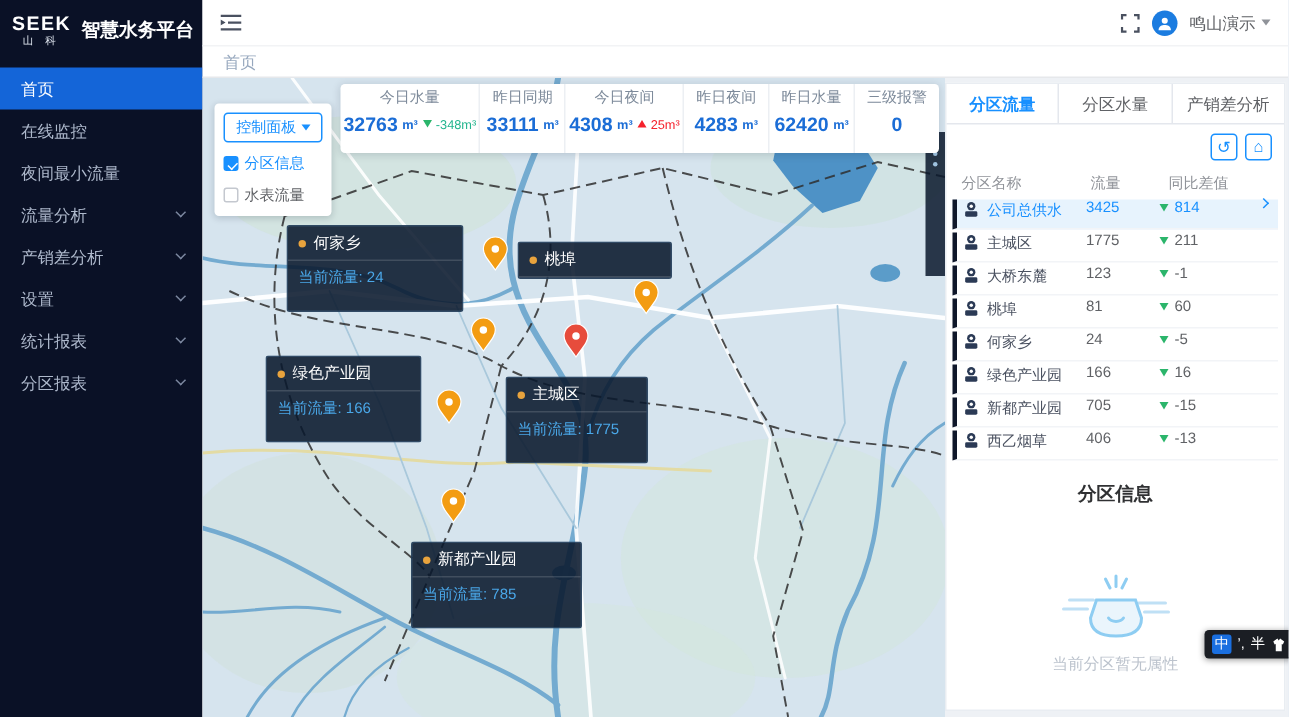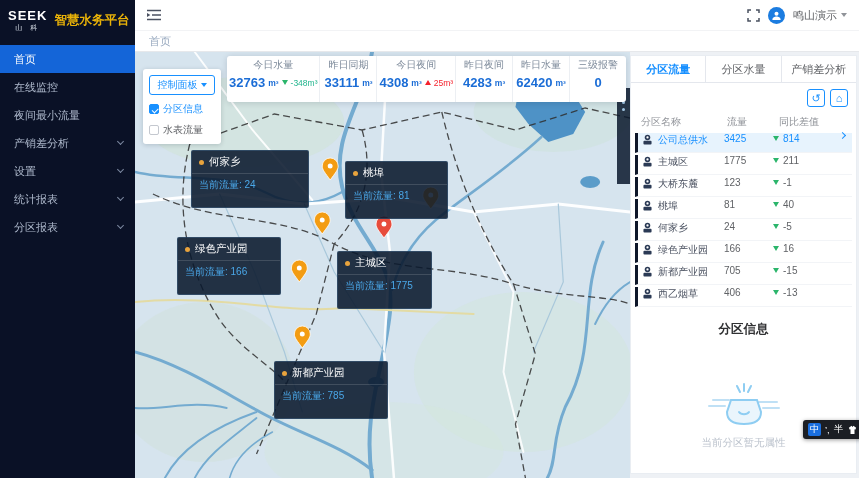--- a/index.html
+++ b/index.html
@@ -5,21 +5,21 @@
   * { margin:0; padding:0; box-sizing:border-box; }
   html,body { width:859px; height:478px; overflow:hidden; font-family:"Liberation Sans",sans-serif; background:#eef1f5; }
   body { display:flex; position:relative; }
 
   
   .sidebar { width:135px; background:#0a1126; color:#c3ccdb; flex-shrink:0; display:flex; flex-direction:column; }
   .logo { display:flex; align-items:center; gap:7px; padding:9px 8px 10px 8px; }
   .logo-mark { display:flex; flex-direction:column; align-items:center; line-height:1; }
   .logo-seek { font-size:13px; font-weight:bold; color:#fff; letter-spacing:1px; }
   .logo-sub { font-size:7px; color:#dfe6ef; letter-spacing:3px; margin-top:2px; }
-  .logo-title { font-size:12.5px; font-weight:bold; color:#eab308; white-space:nowrap; }
+  .logo-title { font-size:12.5px; font-weight:bold; color:#ffffff; white-space:nowrap; }
   .nav { margin-top:4px; }
   .nav-item { height:28px; display:flex; align-items:center; padding:0 12px 0 14px; font-size:11px; color:#aeb9cc; cursor:pointer; }
   .nav-item.active { background:#1465d8; color:#fff; }
   .nav-item .lbl { flex:1; }
   .chev { width:5px; height:5px; border-right:1px solid #7c88a0; border-bottom:1px solid #7c88a0; transform:rotate(45deg); margin-top:-3px; }
 
   
   .main { flex:1; display:flex; flex-direction:column; min-width:0; }
   .topbar { height:30px; background:#fff; display:flex; align-items:center; padding:0 12px; flex-shrink:0; }
   .topbar-right { margin-left:auto; display:flex; align-items:center; gap:8px; }
@@ -111,20 +111,24 @@
   </div>
   <nav class="nav">
     <div class="nav-item active">
         <span class="lbl">首页</span>
       </div>
     <div class="nav-item">
         <span class="lbl">在线监控</span>
       </div>
     <div class="nav-item">
         <span class="lbl">夜间最小流量</span>
+      </div>
+    <div class="nav-item">
+        <span class="lbl">流量分析</span>
+        <span class="chev"></span>
       </div>
     <div class="nav-item">
         <span class="lbl">产销差分析</span>
         <span class="chev"></span>
       </div>
     <div class="nav-item">
         <span class="lbl">设置</span>
         <span class="chev"></span>
       </div>
     <div class="nav-item">
@@ -322,21 +326,20 @@
             <span class="tip-dot"></span>
             <span>何家乡</span>
           </div>
         <div class="tip-body"><span>当前流量:</span> <span>24</span></div>
       </div>
       <div class="tip" style="left:210px;top:109px;width:103px">
         <div class="tip-head">
             <span class="tip-dot"></span>
             <span>桃埠</span>
           </div>
-        <div class="tip-body"><span>当前流量:</span> <span>81</span></div>
       </div>
       <div class="tip" style="left:42px;top:185px;width:104px">
         <div class="tip-head">
             <span class="tip-dot"></span>
             <span>绿色产业园</span>
           </div>
         <div class="tip-body"><span>当前流量:</span> <span>166</span></div>
       </div>
       <div class="tip" style="left:202px;top:199px;width:95px">
         <div class="tip-head">
@@ -432,21 +435,21 @@
         <div class="row">
           <svg class="zone-ic" viewBox="0 0 16 16">
               <circle cx="8" cy="5.5" r="3.4" fill="#2b3a55"></circle>
               <rect x="3" y="9.6" width="10" height="4.6" rx="1.2" fill="#2b3a55"></rect>
               <circle cx="8" cy="5.5" r="1.4" fill="#fff"></circle>
             </svg>
           <span class="r-name">桃埠</span>
           <span class="r-value">81</span>
           <span class="r-diff">
               <span class="tri-dn-g"></span>
-              <span class="r-diff-txt">40</span>
+              <span class="r-diff-txt">60</span>
             </span>
         </div>
         <div class="row">
           <svg class="zone-ic" viewBox="0 0 16 16">
               <circle cx="8" cy="5.5" r="3.4" fill="#2b3a55"></circle>
               <rect x="3" y="9.6" width="10" height="4.6" rx="1.2" fill="#2b3a55"></rect>
               <circle cx="8" cy="5.5" r="1.4" fill="#fff"></circle>
             </svg>
           <span class="r-name">何家乡</span>
           <span class="r-value">24</span>

